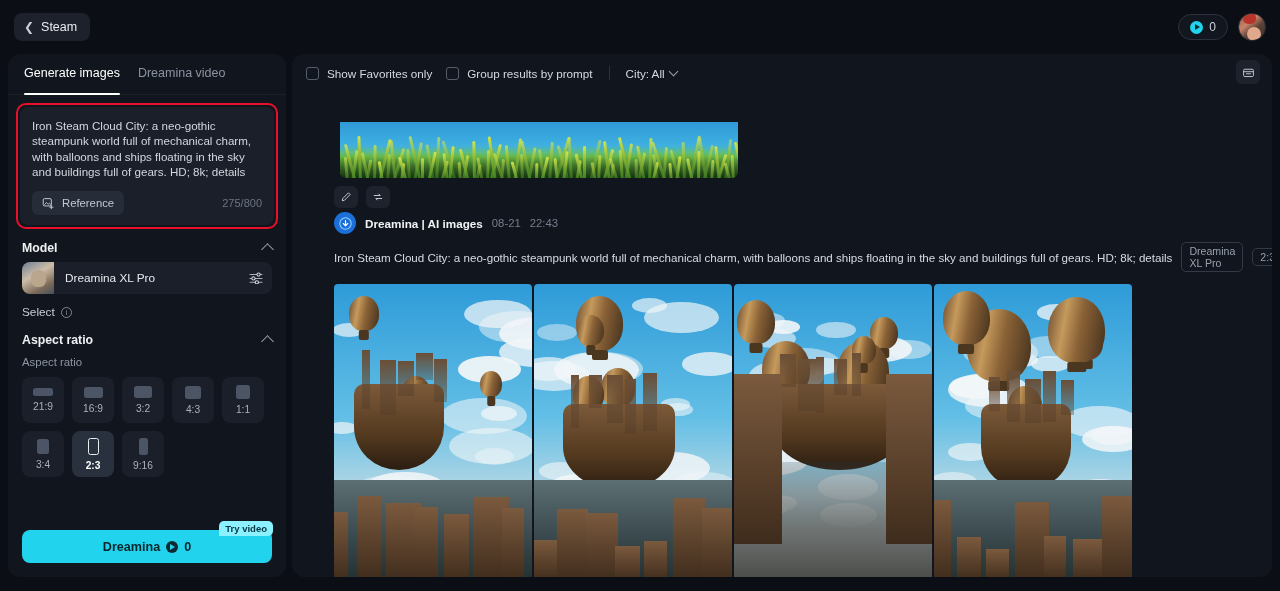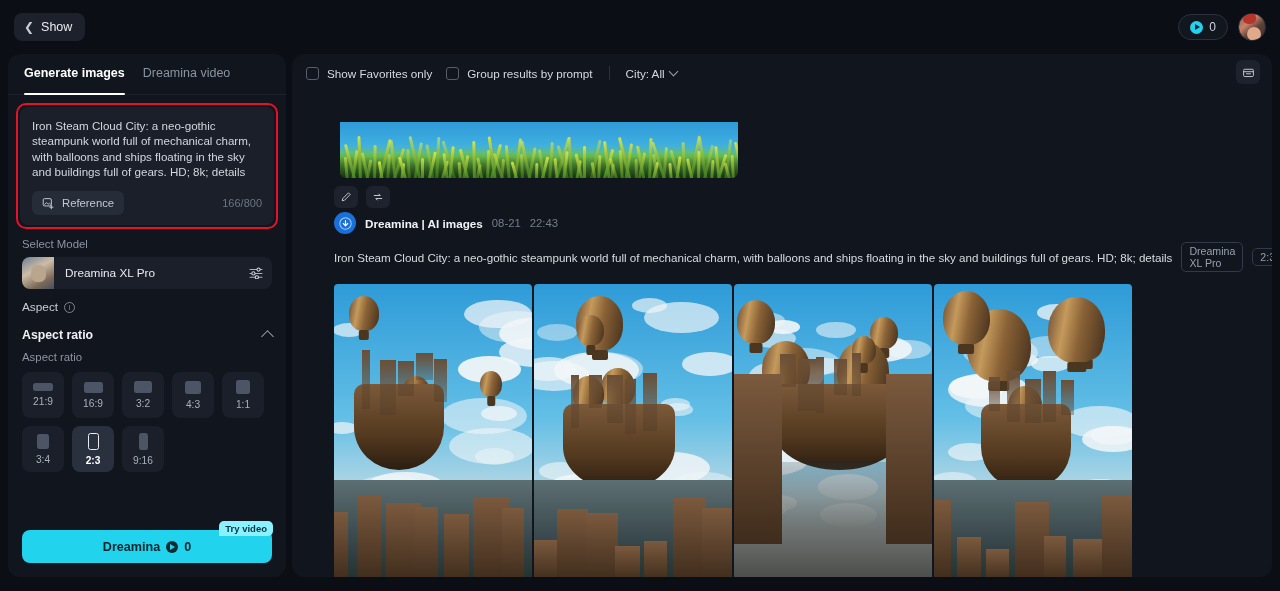--- a/index.html
+++ b/index.html
@@ -72,21 +72,21 @@
   }
   .tabs {
     display: flex; gap: 18px; padding: 12px 16px 0 16px;
     border-bottom: 1px solid #1b2029;
     height: 41px;
   }
   .tab {
     font-size: 12.5px; color: #8b93a1; padding-bottom: 9px;
     position: relative; cursor: pointer; white-space: nowrap;
   }
-  .tab.active { color: #ffffff; font-weight: bold; }
+  .tab.active { color: #ffffff; font-weight: normal; }
   .tab.active::after {
     content:""; position: absolute; left: 0; right: 0; bottom: -1px;
     height: 2px; background: #ffffff; border-radius: 2px;
   }
   .prompt-outline {
     margin: 8px 8px 0 8px;
     border: 2px solid #e8102a;
     border-radius: 10px;
     padding: 2px;
   }
@@ -330,21 +330,21 @@
   }
 </style>
 </head>
 <body>
 
 <div class="app">
 
   <div class="topbar">
     <div class="back-btn">
       <span class="back-chev">❮</span>
-      <span>Show</span>
+      <span>Steam</span>
     </div>
     <div class="topright">
       <div class="credit-pill">
         <span class="credit-coin"></span>
         <span>0</span>
       </div>
       <div class="avatar"></div>
     </div>
   </div>
 
@@ -364,39 +364,42 @@
         <div class="prompt-text">Iron Steam Cloud City: a neo-gothic steampunk world full of mechanical charm, with balloons and ships floating in the sky and buildings full of gears. HD; 8k; details</div>
         <div class="prompt-footer">
           <div class="ref-btn">
             <svg width="13" height="13" viewBox="0 0 16 16">
               <rect x="1.5" y="2" width="10" height="9" rx="1.6" fill="none" stroke="#c3c9d3" stroke-width="1.2"></rect>
               <path d="M3 9.5l2.5-2.7 2 2.2 1.6-1.5 2 2" fill="none" stroke="#c3c9d3" stroke-width="1.1"></path>
               <path d="M11.5 10.5v4M9.5 12.5h4" stroke="#c3c9d3" stroke-width="1.2" stroke-linecap="round"></path>
             </svg>
             <span>Reference</span>
           </div>
-          <div class="char-count">166/800</div>
-        </div>
-      </div>
-    </div>
-
-    <div class="sub-label">Select Model</div>
+          <div class="char-count">275/800</div>
+        </div>
+      </div>
+    </div>
+
+    <div class="section-head">
+      <div class="section-title">Model</div>
+      <div class="chev-up"></div>
+    </div>
     <div class="model-row">
       <div class="model-thumb"></div>
       <div class="model-name">Dreamina XL Pro</div>
       <svg class="slider-icon" viewBox="0 0 16 14">
         <path d="M1 3h14M1 7.5h14M1 12h14" stroke="#aab1bd" stroke-width="1.2" stroke-linecap="round"></path>
         <circle cx="11" cy="3" r="1.9" fill="#1a1f29" stroke="#d4d8e0" stroke-width="1.2"></circle>
         <circle cx="5" cy="7.5" r="1.9" fill="#1a1f29" stroke="#d4d8e0" stroke-width="1.2"></circle>
         <circle cx="9" cy="12" r="1.9" fill="#1a1f29" stroke="#d4d8e0" stroke-width="1.2"></circle>
       </svg>
     </div>
 
     <div class="quality-head">
-      <span class="quality-label">Aspect</span>
+      <span class="quality-label">Select</span>
       <span class="info-ring">i</span>
     </div>
 
     <div class="section-head" style="padding-top:14px">
       <div class="section-title">Aspect ratio</div>
       <div class="chev-up"></div>
     </div>
     <div class="sub-label">Aspect ratio</div>
     <div class="ratio-grid" id="ratio-grid">
         <div class="ratio-cell">

